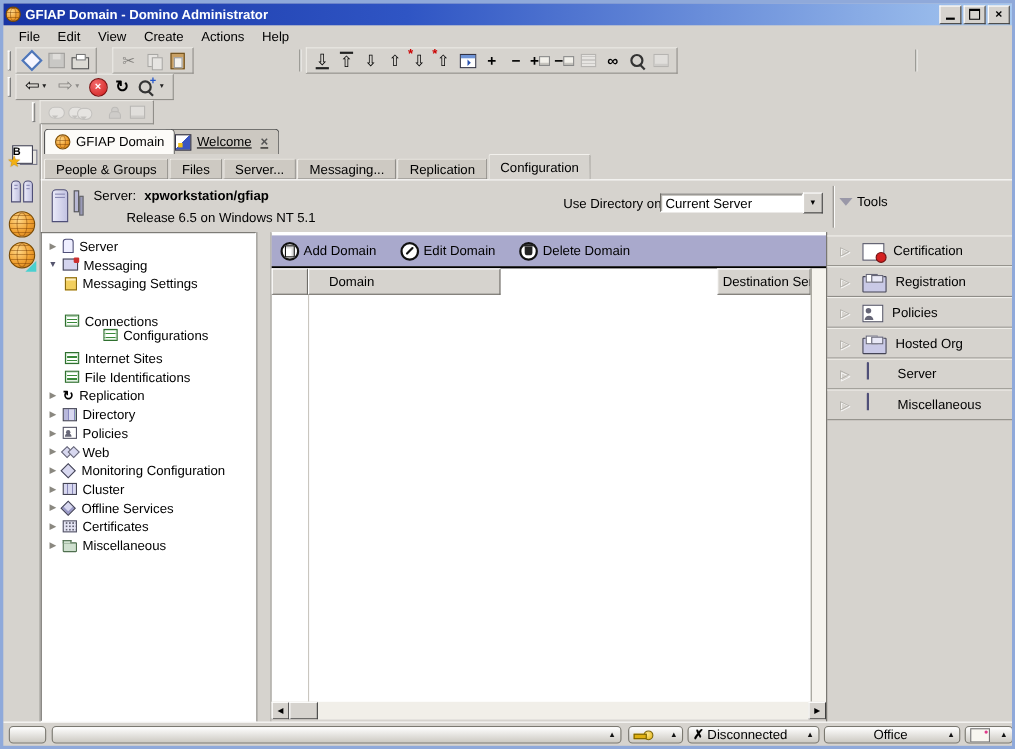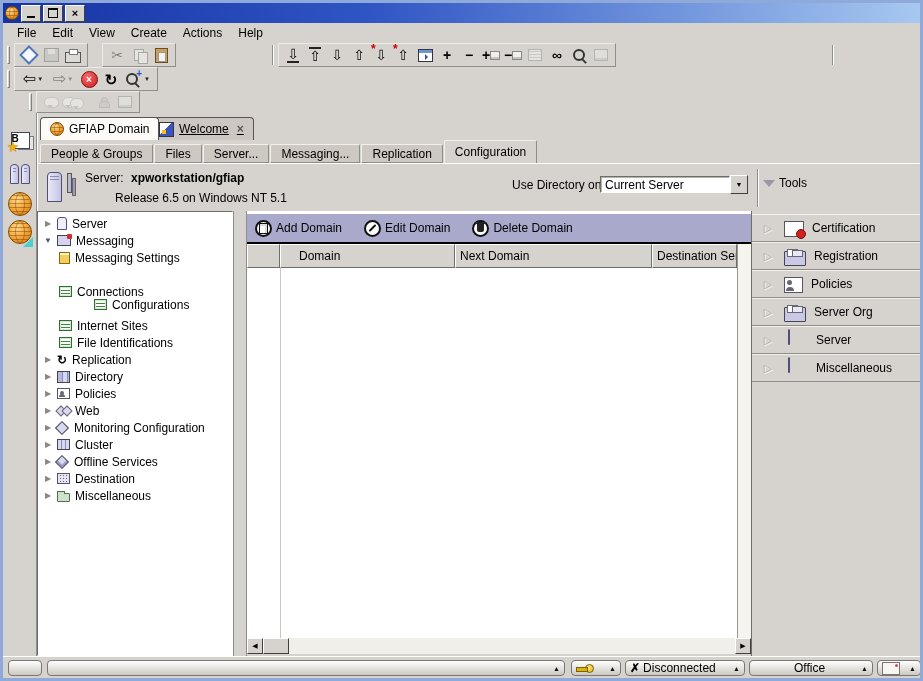--- a/index.html
+++ b/index.html
@@ -171,20 +171,21 @@
   .key-ic:after{content:"";position:absolute;left:0;top:3px;width:10px;height:3px;background:#e0b010;border:1px solid #7a6200;}
   .mail-ic{width:16px;height:11px;background:#f8f6f0;border:1px solid #777;position:relative;}
   .mail-ic:after{content:"";position:absolute;right:1px;top:1px;width:3px;height:3px;border-radius:50%;background:#e03a8a;}
   .xmark{font-weight:bold;margin-right:3px;}
 </style>
 </head>
 <body>
 
 <div class="abs titlebar">
   <span class="globe" style="width:14px;height:14px;"></span>
+  <span class="title-text">GFIAP Domain - Domino Administrator</span>
   <span class="wc">
       <span class="minbar"></span>
     </span>
   <span class="wc">
       <span class="maxbox"></span>
     </span>
   <span class="wc">
       <span>×</span>
     </span>
 </div>
@@ -442,21 +443,21 @@
     <span class="tlab">Cluster</span>
   </div>
   <div class="trow" style="top:241px;">
     <span class="twisty">▶</span>
     <span class="ti ti-off ind0"></span>
     <span class="tlab">Offline Services</span>
   </div>
   <div class="trow" style="top:258px;">
     <span class="twisty">▶</span>
     <span class="ti ti-cert ind0"></span>
-    <span class="tlab">Destination</span>
+    <span class="tlab">Certificates</span>
   </div>
   <div class="trow" style="top:275px;">
     <span class="twisty">▶</span>
     <span class="ti ti-fold ind0"></span>
     <span class="tlab">Miscellaneous</span>
   </div>
 </div>
 
 <div class="abs split"></div>
 
@@ -478,21 +479,20 @@
       <span class="ab-ic">
           <span class="ab-trash"></span>
         </span>
       <span>Delete Domain</span>
     </span>
   </div>
   <div class="blackline"></div>
   <div class="thead">
     <span class="th" style="left:0;width:33px;"></span>
     <span class="th" style="left:33px;width:175px;padding-left:18px;">Domain</span>
-    <span class="th" style="left:208px;width:197px;padding-left:4px;">Next Domain</span>
     <span class="th" style="left:405px;width:85px;padding-left:4px;">Destination Serve</span>
   </div>
   <div class="colline"></div>
   <div class="vscroll"></div>
   <div class="hscroll">
     <span class="sbtn">◀</span>
     <span class="thumb"></span>
     <span class="htrack"></span>
     <span class="sbtn">▶</span>
   </div>
@@ -511,21 +511,21 @@
     <span class="tool-lab">Registration</span>
   </div>
   <div class="tool-row" style="top:59px;">
     <span class="t-arr">▷</span>
     <span class="tp-ic tp-pol"></span>
     <span class="tool-lab">Policies</span>
   </div>
   <div class="tool-row" style="top:87px;">
     <span class="t-arr">▷</span>
     <span class="tp-ic tp-reg"></span>
-    <span class="tool-lab">Server Org</span>
+    <span class="tool-lab">Hosted Org</span>
   </div>
   <div class="tool-row" style="top:115px;">
     <span class="t-arr">▷</span>
     <span class="tp-ic"><span class="tower tp-srv"></span></span>
     <span class="tool-lab">Server</span>
   </div>
   <div class="tool-row" style="top:143px;">
     <span class="t-arr">▷</span>
     <span class="tp-ic"><span class="tower tp-srv"></span></span>
     <span class="tool-lab">Miscellaneous</span>

